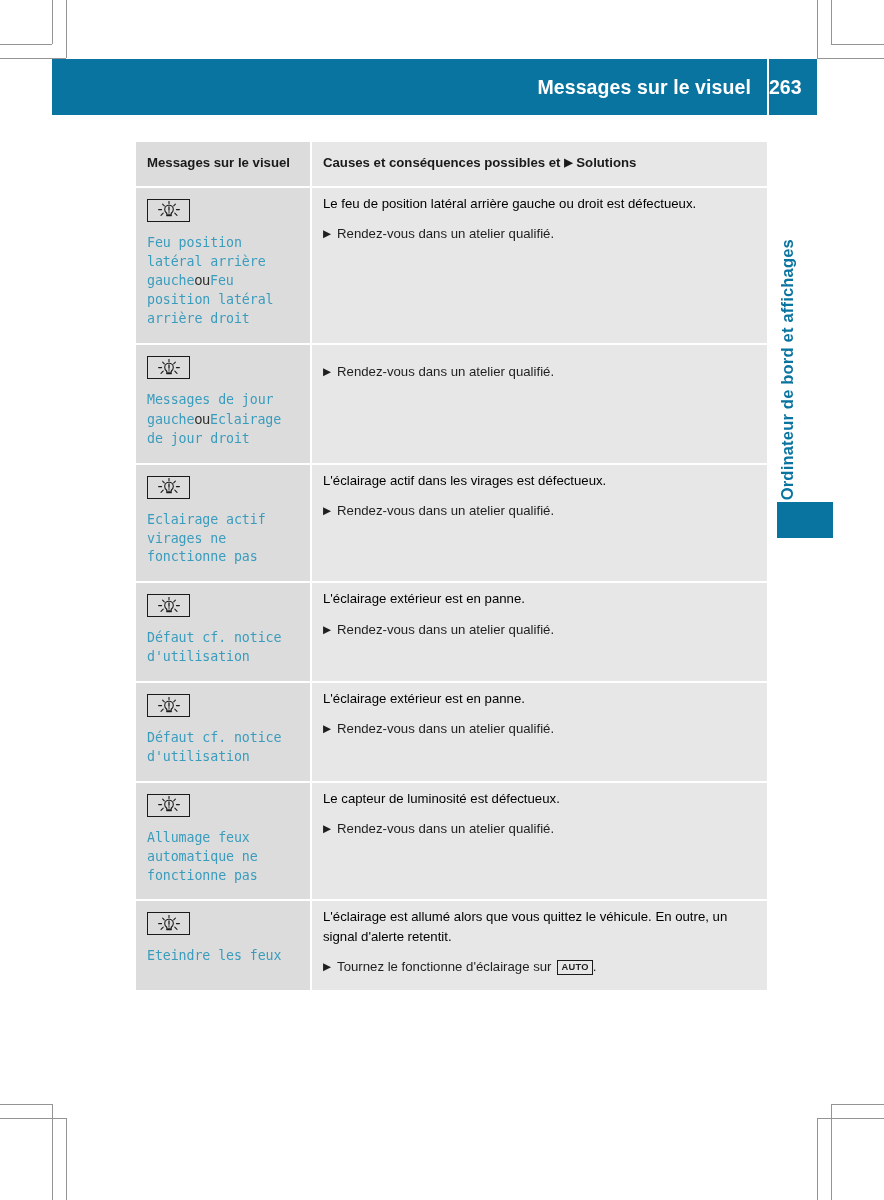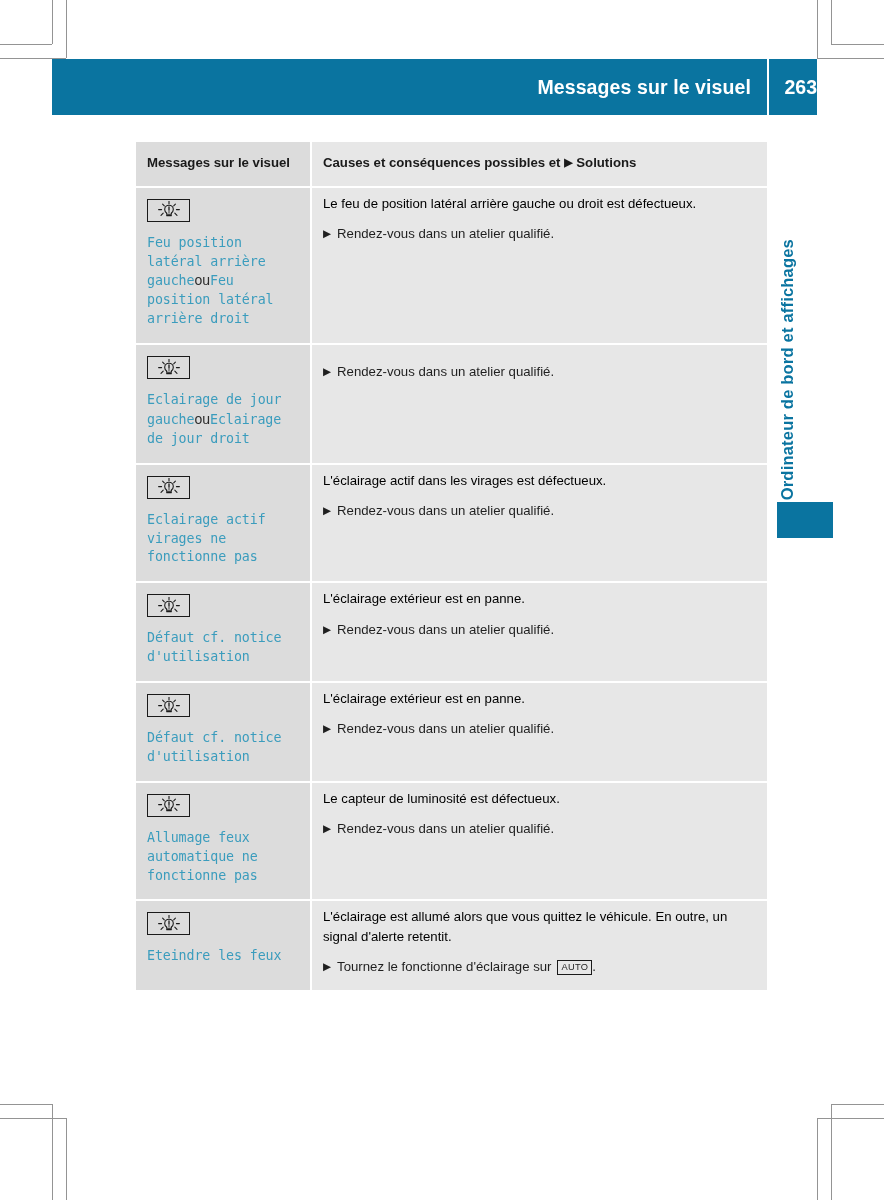--- a/index.html
+++ b/index.html
@@ -61,21 +61,21 @@
   .header-divider {
     width: 2px;
     height: 56px;
     background: #ffffff;
   }
   .header-pageno {
     color: #ffffff;
     font-size: 19.5px;
     font-weight: bold;
     width: 48px;
-    text-align: right;
+    text-align: left;
   }
 
   
   .side-tab {
     position: absolute;
     left: 770px;
     top: 150px;
     width: 34px;
     height: 350px;
     display: flex;
@@ -189,21 +189,21 @@
   }
   .cause-sol .tri {
     font-size: 10.5px;
     line-height: 1.75;
     flex: 0 0 auto;
   }
   .auto-badge {
     display: inline-block;
     border: 1.4px solid #1a1a1a;
     font-size: 9.3px;
-    font-weight: normal;
+    font-weight: bold;
     padding: 1px 3px 0 3px;
     letter-spacing: 0.3px;
     vertical-align: 1px;
     line-height: 1.25;
   }
 </style>
 </head>
 <body>
 
 <div>
@@ -284,21 +284,21 @@
                 <path d="M15 0.4 l0 2.4"></path>
                 <path d="M8.6 3.1 l1.7 1.7"></path>
                 <path d="M21.4 3.1 l-1.7 1.7"></path>
                 <path d="M4.6 8.6 l3.0 0"></path>
                 <path d="M25.4 8.6 l-3.0 0"></path>
                 <path d="M7.0 14.3 l2.2 -2.2"></path>
                 <path d="M23.0 14.3 l-2.2 -2.2"></path>
                 <path d="M15 5.9 l0 3.3" stroke-width="1.3"></path>
                 <circle cx="15" cy="11.1" r="0.75" fill="#1a1a1a" stroke="none"></circle>
               </g>
-            </svg></span><div class="msg-text"><span>Eclairage de jour gauche</span><span class="ou">ou</span><span>Eclairage de jour droit</span></div></div>
+            </svg></span><div class="msg-text"><span>Messages de jour gauche</span><span class="ou">ou</span><span>Eclairage de jour droit</span></div></div>
         <div class="col-cause">
           <div class="cause-sol">
             <span class="tri">▶</span>
             <span>Rendez-vous dans un atelier qualifié.</span>
           </div>
         </div>
       </div>
       <div class="table-row">
         <div class="col-msg"><span class="msg-icon"><svg width="30" height="18" viewBox="0 0 30 18">
               <g stroke="#1a1a1a" stroke-width="1.1" fill="none" stroke-linecap="round">

